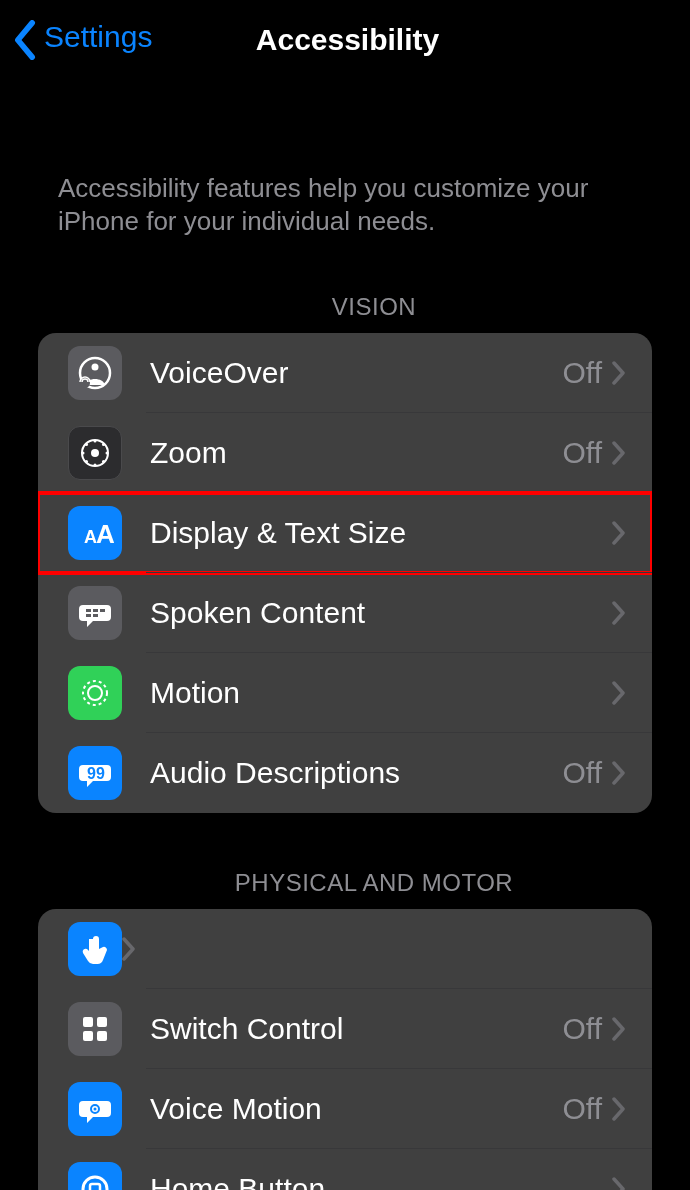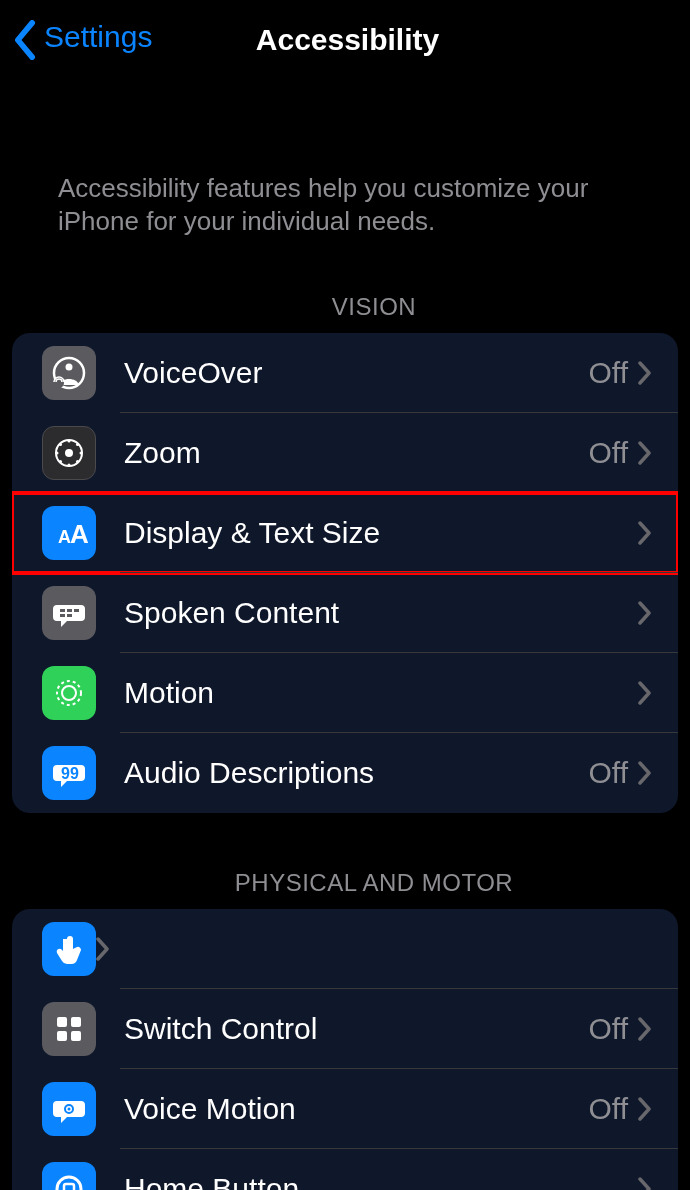--- a/index.html
+++ b/index.html
@@ -53,23 +53,23 @@
     }
     .section-header {
       color: #8e8e93;
       font-size: 24px;
       text-transform: uppercase;
       padding: 56px 0 12px 58px;
       letter-spacing: 0.5px;
       text-align: center;
     }
     .section-group {
-      background: #0f172a;
+      background: #404040;
       border-radius: 18px;
-      margin: 0 12px;
+      margin: 0 38px;
       overflow: hidden;
     }
     .row {
       display: flex;
       align-items: center;
       height: 80px;
       position: relative;
       cursor: pointer;
     }
     .row-sep {

